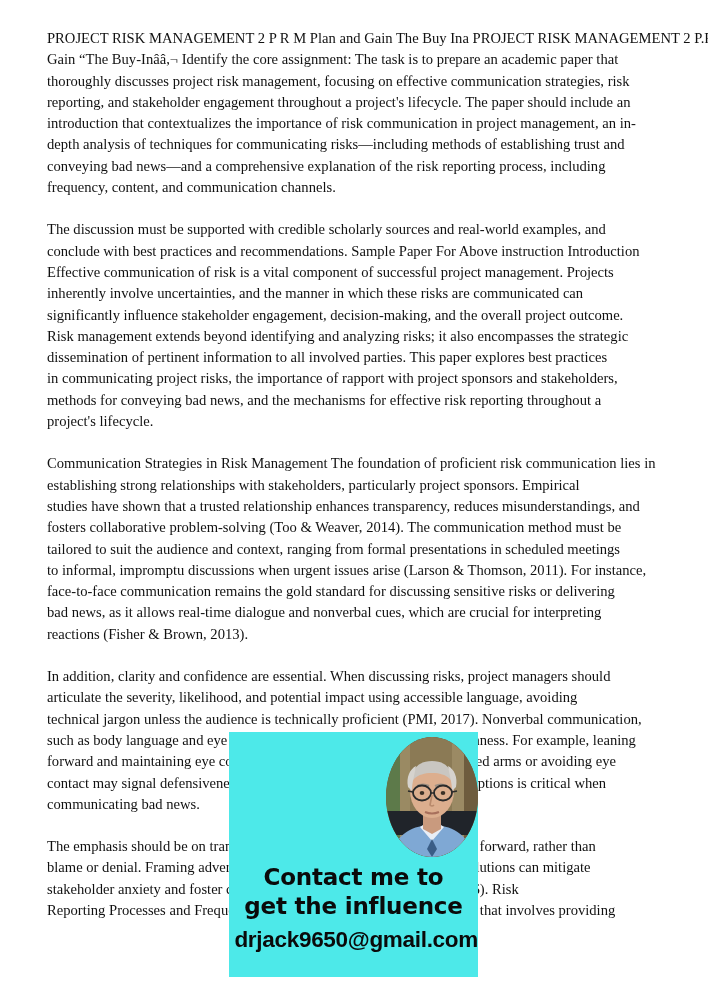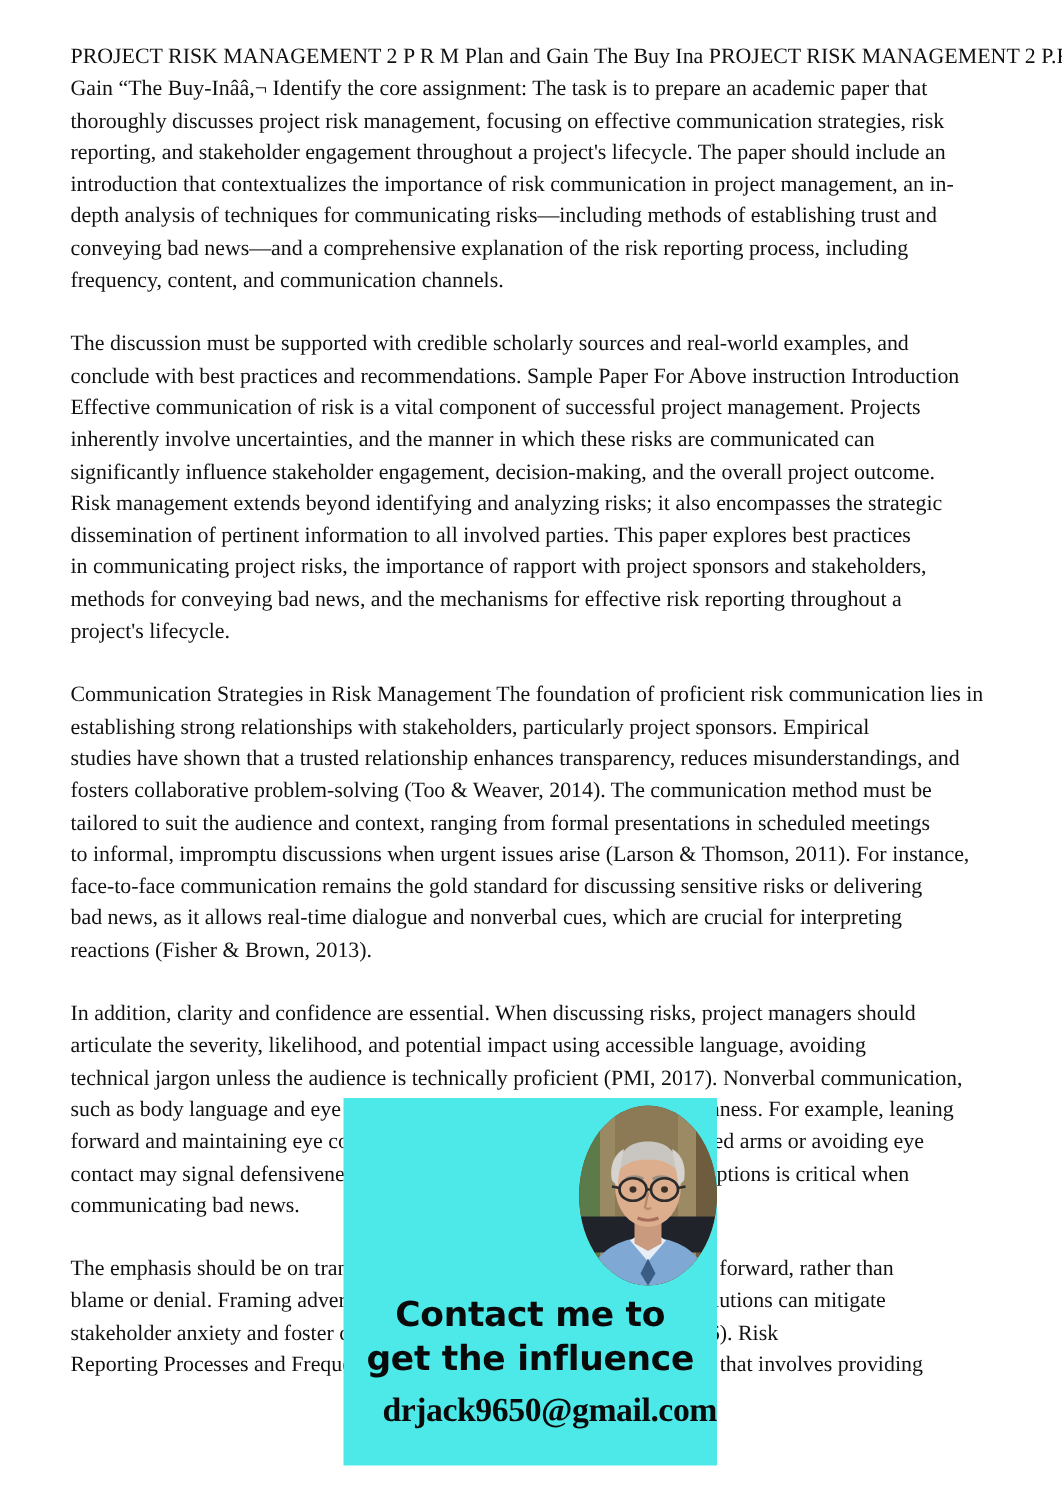--- a/index.html
+++ b/index.html
@@ -89,21 +89,21 @@
   .contact-line {
     font-family: "DejaVu Sans", "Liberation Sans", sans-serif;
     font-weight: bold;
     font-size: 23px;
     line-height: 29px;
     color: #0a0a0a;
     letter-spacing: -0.2px;
   }
   .contact-email {
     margin-top: 5px;
-    font-family: Liberation Serif, serif;
+    font-family: Liberation Sans, sans-serif;
     font-weight: bold;
     font-size: 22.5px;
     line-height: 28px;
     color: #0a0a0a;
     text-align: center;
     letter-spacing: -0.3px;
   }
 </style>
 </head>
 <body>

